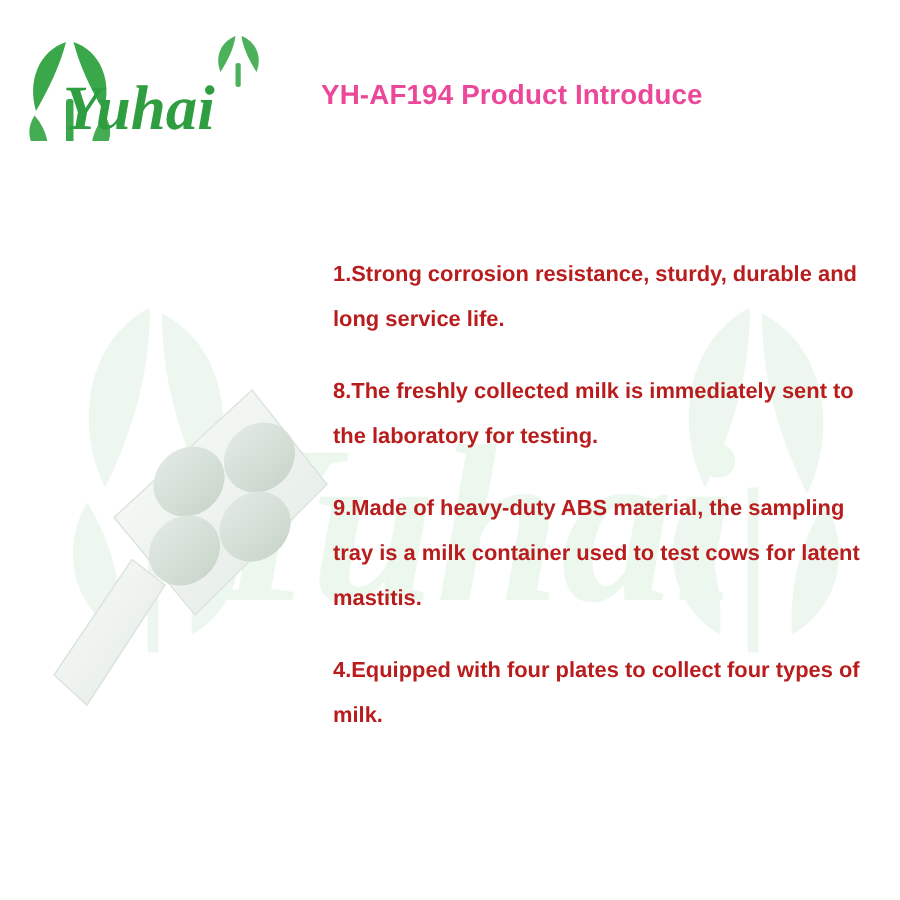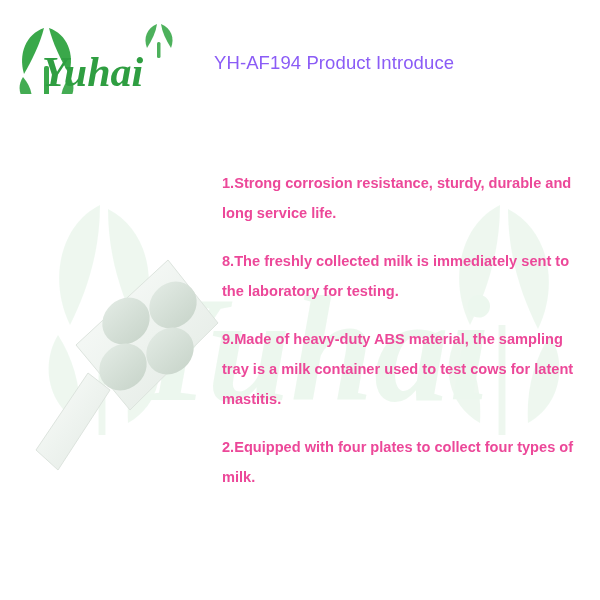--- a/index.html
+++ b/index.html
@@ -43,22 +43,22 @@
     height: 72px;
   }
   .logo svg { display: block; }
 
   
   .title {
     position: absolute;
     left: 214px;
     top: 52px;
     font-size: 18.5px;
-    font-weight: normal;
-    color: #8b5cf6;
+    font-weight: bold;
+    color: #ec4899;
     letter-spacing: 0.1px;
     white-space: nowrap;
   }
 
   
   .photo {
     position: absolute;
     left: 18px;
     top: 235px;
     width: 215px;
@@ -69,21 +69,21 @@
   
   .features {
     position: absolute;
     left: 222px;
     top: 168px;
     width: 360px;
   }
   .feature {
     font-size: 14.6px;
     line-height: 30px;
-    color: #ec4899;
+    color: #b91c1c;
     font-weight: bold;
     margin-bottom: 18px;
   }
   .feature:last-child { margin-bottom: 0; }
 </style>
 </head>
 <body>
 
 <div class="page">
 
@@ -147,16 +147,16 @@
       <ellipse cx="155" cy="70" rx="25" ry="22" transform="rotate(-42 155 70)" fill="url(#cupGrad)"></ellipse>
       <ellipse cx="105" cy="132" rx="25" ry="22" transform="rotate(-42 105 132)" fill="url(#cupGrad)"></ellipse>
       <ellipse cx="152" cy="116" rx="25" ry="22" transform="rotate(-42 152 116)" fill="url(#cupGrad)"></ellipse>
     </svg>
   </div>
 
   <div class="features">
     <div class="feature">1.Strong corrosion resistance, sturdy, durable and long service life.</div>
     <div class="feature">8.The freshly collected milk is immediately sent to the laboratory for testing.</div>
     <div class="feature">9.Made of heavy-duty ABS material, the sampling tray is a milk container used to test cows for latent mastitis.</div>
-    <div class="feature">2.Equipped with four plates to collect four types of milk.</div>
+    <div class="feature">4.Equipped with four plates to collect four types of milk.</div>
   </div>
 
 </div>
 
 </body></html>

